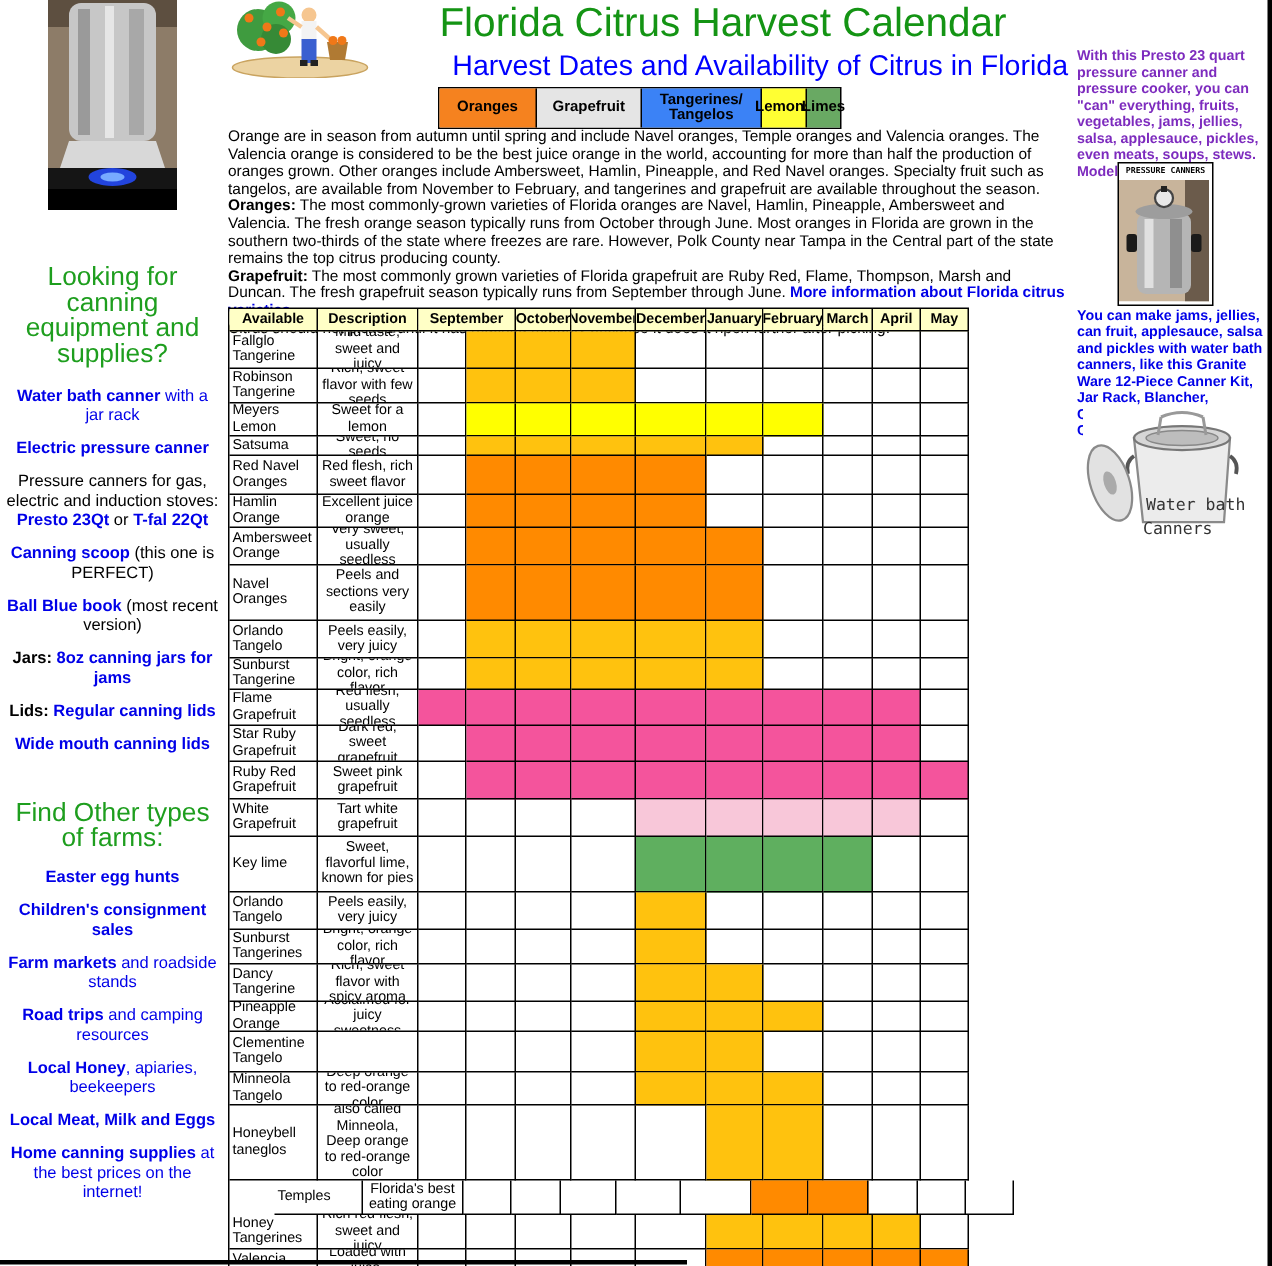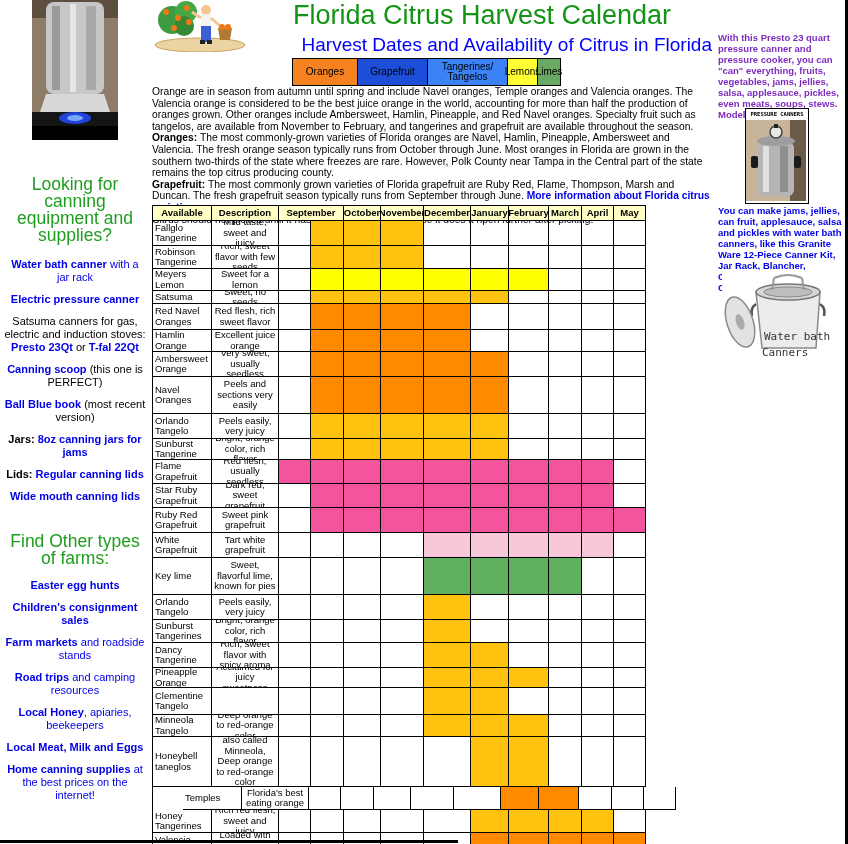--- a/index.html
+++ b/index.html
@@ -19,21 +19,21 @@
   .sg-p{color:#000;}
 
   
   .main{position:absolute;left:152px;top:0;width:560px;height:844px;}
   .cartoon{position:absolute;left:2px;top:0;width:96px;height:52px;}
   .titles{position:absolute;left:100px;top:0;right:0;text-align:center;}
   .page-title{color:#149414;font-size:27px;line-height:29px;margin:1px 0 0 0;font-weight:normal;}
   .page-subtitle{color:#0000FF;font-size:19px;line-height:20px;margin:5px 0 0 0;font-weight:normal;text-align:right;}
   .legend{position:absolute;left:140px;top:58px;display:flex;border:1px solid #000;height:26px;}
   .leg-cell{border-right:1px solid #000;display:flex;align-items:center;justify-content:center;
-            text-align:center;font-size:10px;font-weight:normal;line-height:10px;color:#000;box-sizing:border-box;}
+            text-align:center;font-size:10px;font-weight:bold;line-height:10px;color:#000;box-sizing:border-box;}
   .leg-cell:last-child{border-right:none;}
   .intro{position:absolute;left:0;top:86px;width:560px;font-size:10.3px;line-height:11.6px;color:#000;}
   .intro p{margin:0;}
   .sg-link{color:#0000E8;font-weight:bold;cursor:pointer;}
 
   
   .cal{position:absolute;left:0;top:205px;border-top:1px solid #000;border-left:1px solid #000;width:493px;}
   .cal-row{display:flex;}
   .cal-cell{border-right:1px solid #000;border-bottom:1px solid #000;box-sizing:border-box;
             overflow:hidden;display:flex;align-items:center;font-size:9.5px;line-height:10.5px;}
@@ -72,21 +72,21 @@
         <rect x="0" y="112" width="86" height="28" fill="#151515"></rect>
         <ellipse cx="43" cy="118" rx="16" ry="6" fill="#2244dd"></ellipse>
         <ellipse cx="43" cy="118" rx="8" ry="3" fill="#77aaff"></ellipse>
         <rect x="0" y="126" width="86" height="14" fill="#000"></rect>
       </svg>
     </div>
     <h2 class="side-head">Looking for canning equipment and supplies?</h2>
     <div id="left-list-1">
         <div class="side-item"><span class="sg-lb">Water bath canner</span><span class="sg-l"> with a jar rack</span></div>
         <div class="side-item"><span class="sg-lb">Electric pressure canner</span></div>
-        <div class="side-item"><span class="sg-p">Satsuma canners for gas, electric and induction stoves: </span><span class="sg-lb">Presto 23Qt</span><span class="sg-p"> or </span><span class="sg-lb">T-fal 22Qt</span></div>
+        <div class="side-item"><span class="sg-p">Pressure canners for gas, electric and induction stoves: </span><span class="sg-lb">Presto 23Qt</span><span class="sg-p"> or </span><span class="sg-lb">T-fal 22Qt</span></div>
         <div class="side-item"><span class="sg-lb">Canning scoop</span><span class="sg-p"> (this one is PERFECT)</span></div>
         <div class="side-item"><span class="sg-lb">Ball Blue book</span><span class="sg-p"> (most recent version)</span></div>
         <div class="side-item"><span class="sg-b">Jars:</span><span class="sg-lb"> 8oz canning jars for jams</span></div>
         <div class="side-item"><span class="sg-b">Lids:</span><span class="sg-lb"> Regular canning lids</span></div>
         <div class="side-item"><span class="sg-lb">Wide mouth canning lids</span></div>
       </div>
     <h2 class="side-head2">Find Other types of farms:</h2>
     <div id="left-list-2">
         <div class="side-item"><span class="sg-lb">Easter egg hunts</span></div>
         <div class="side-item"><span class="sg-lb">Children's consignment sales</span></div>
@@ -123,21 +123,21 @@
       </svg>
     </div>
     <div class="titles">
       <h1 class="page-title">Florida Citrus Harvest Calendar</h1>
       <h2 class="page-subtitle">Harvest Dates and Availability of Citrus in Florida</h2>
     </div>
     <div class="legend" id="legend">
         <div class="leg-cell" style="width: 65px; background: rgb(245, 130, 31);">
           <span>Oranges</span>
         </div>
-        <div class="leg-cell" style="width: 70px; background: #1d4ed8;">
+        <div class="leg-cell" style="width: 70px; background: #e5e5e5;">
           <span>Grapefruit</span>
         </div>
         <div class="leg-cell" style="width: 80px; background: #3b82f6;">
           <span>Tangerines/ Tangelos</span>
         </div>
         <div class="leg-cell" style="width: 30px; background: rgb(255, 255, 51);">
           <span>Lemons</span>
         </div>
         <div class="leg-cell" style="width: 22px; background: rgb(105, 169, 99);">
           <span>Limes</span>

